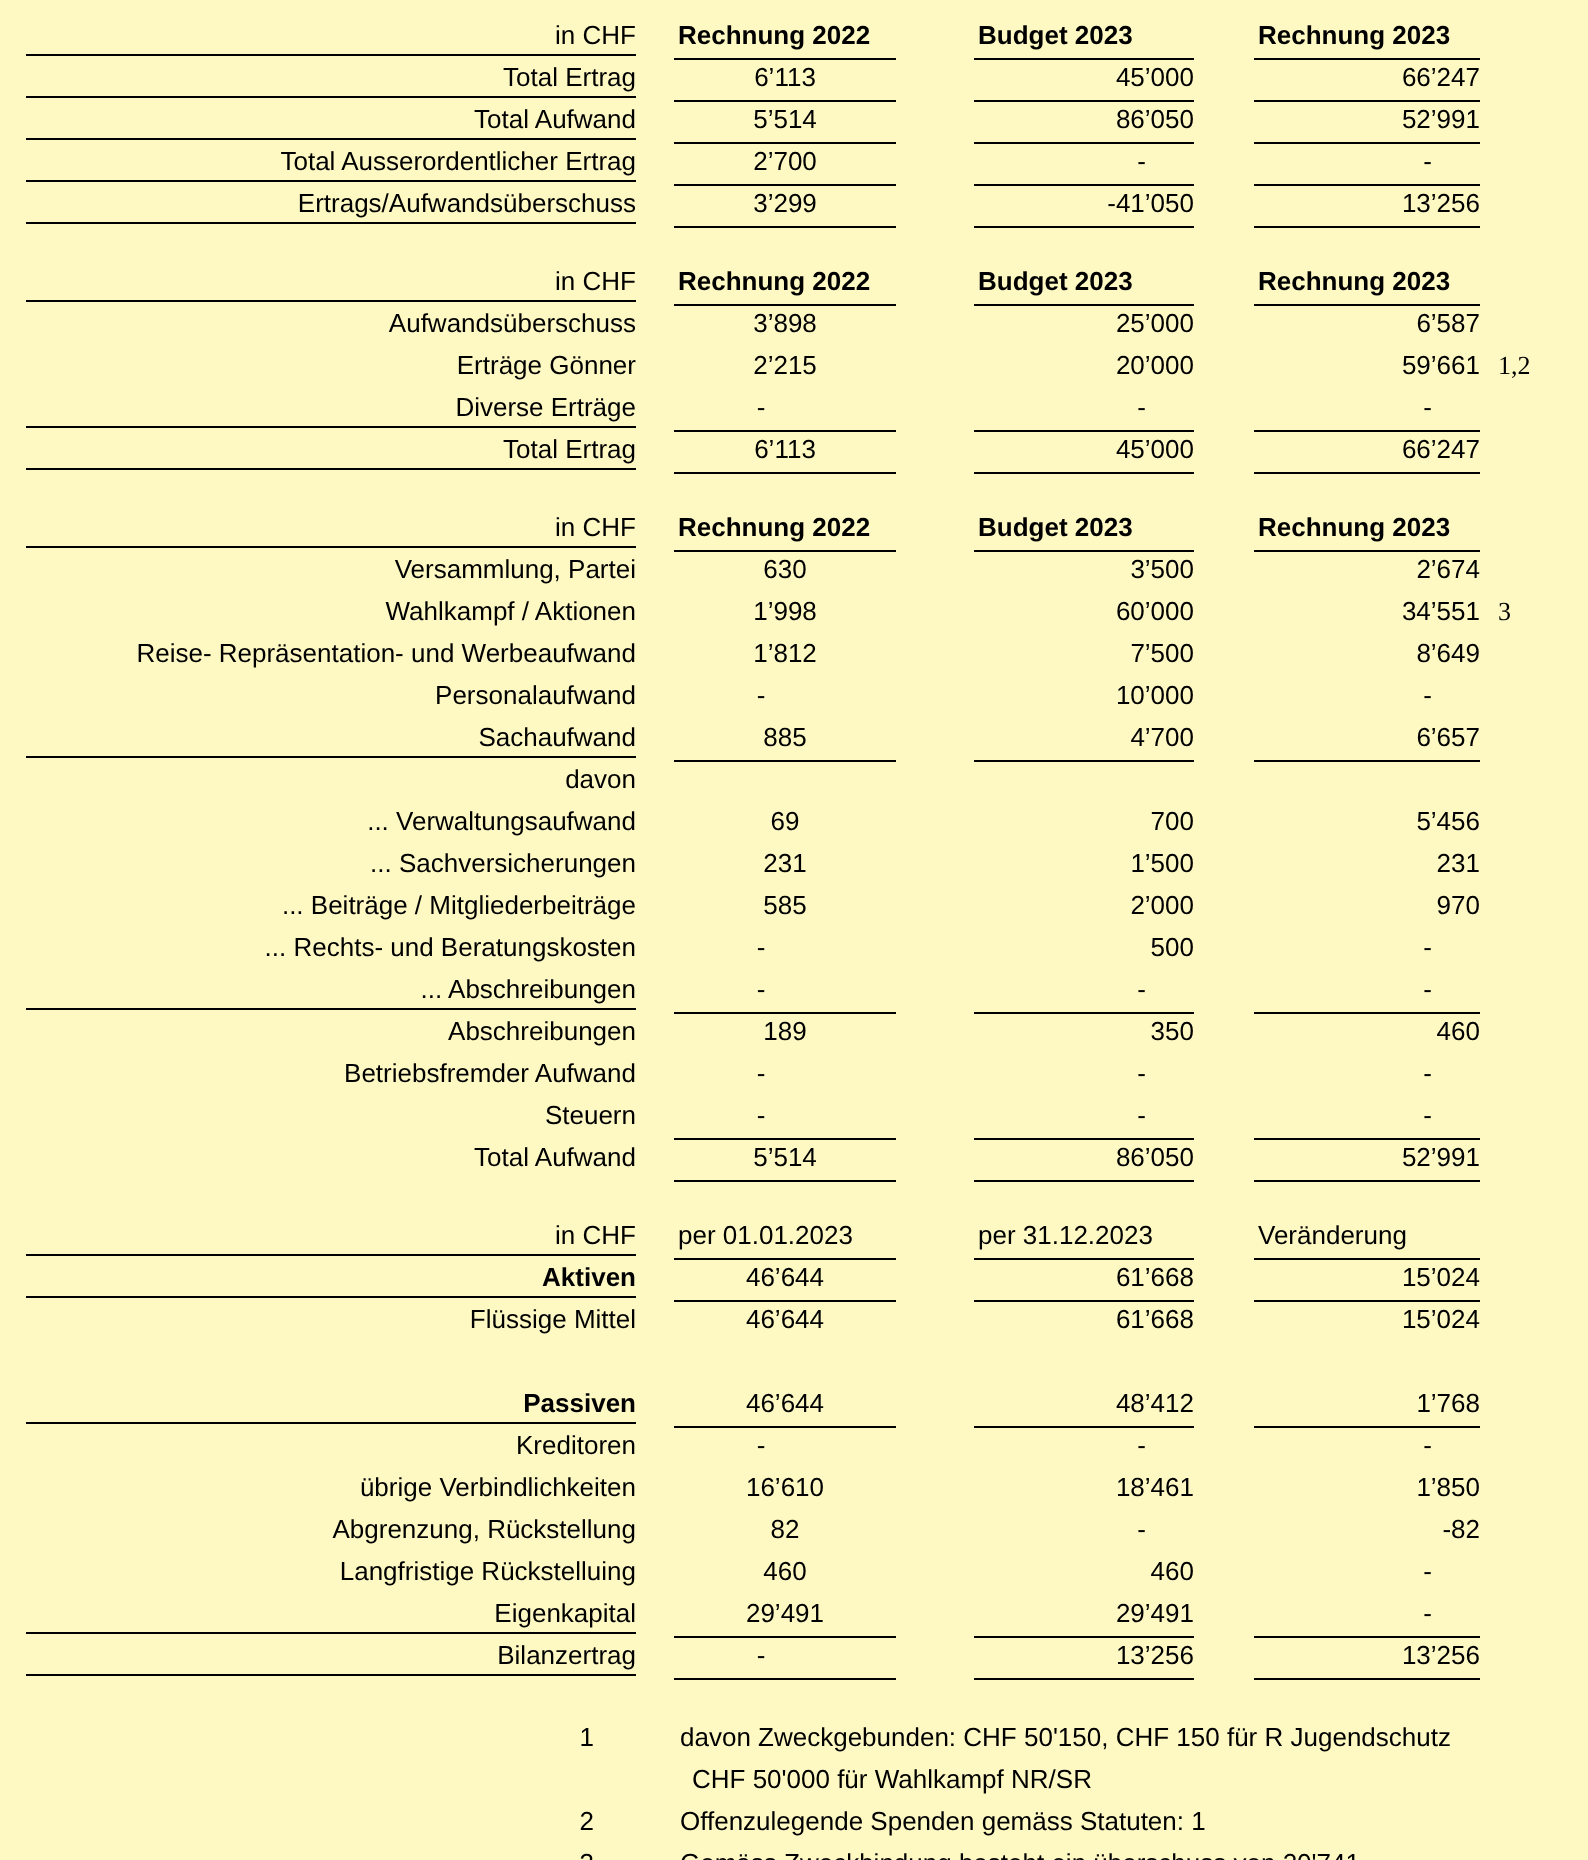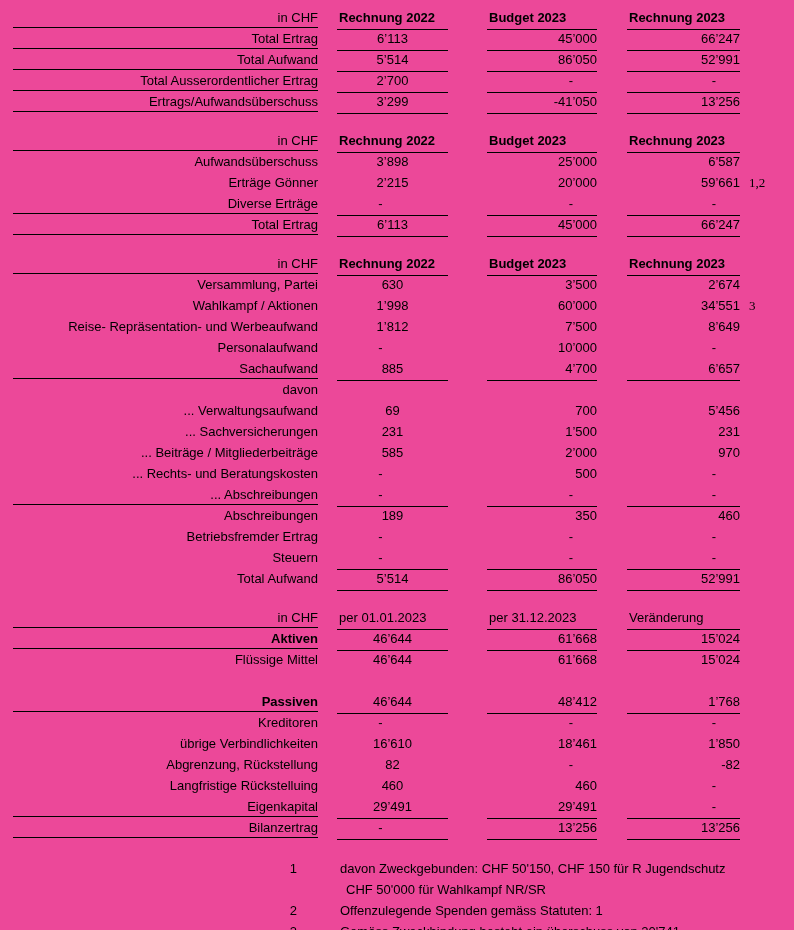--- a/index.html
+++ b/index.html
@@ -2,21 +2,21 @@
 <html><head>
 <meta charset="utf-8">
 <style>
   html,body { margin:0; padding:0; background:#fff; }
   .page {
     position:relative;
     width:794px; height:930px;
     box-sizing:border-box;
     padding:9px 0 0 13px;
     overflow:hidden;
-    background:#ec4899;
+    background:#fef9c3;
     color:#000;
     font-family:"Liberation Sans", sans-serif;
     font-size:13px;
   }
   .table { margin-bottom:18px; }
   .row { display:flex; align-items:flex-start; height:21px; }
   .cell { box-sizing:border-box; white-space:nowrap; line-height:18px; overflow:visible; }
   .lbl { width:305px; text-align:right; height:19px; }
   .g1 { width:19px; height:1px; }
   .g2 { width:39px; height:1px; }
@@ -248,21 +248,21 @@
     <div class="row">
       <div class="cell lbl">Abschreibungen</div>
       <div class="cell g1"></div>
       <div class="cell val v1">189</div>
       <div class="cell g2"></div>
       <div class="cell val v2">350</div>
       <div class="cell g3"></div>
       <div class="cell val v3">460</div>
     </div>
     <div class="row">
-      <div class="cell lbl">Betriebsfremder Ertrag</div>
+      <div class="cell lbl">Betriebsfremder Aufwand</div>
       <div class="cell g1"></div>
       <div class="cell val v1 dash">-</div>
       <div class="cell g2"></div>
       <div class="cell val v2 dash">-</div>
       <div class="cell g3"></div>
       <div class="cell val v3 dash">-</div>
     </div>
     <div class="row">
       <div class="cell lbl">Steuern</div>
       <div class="cell g1"></div>

